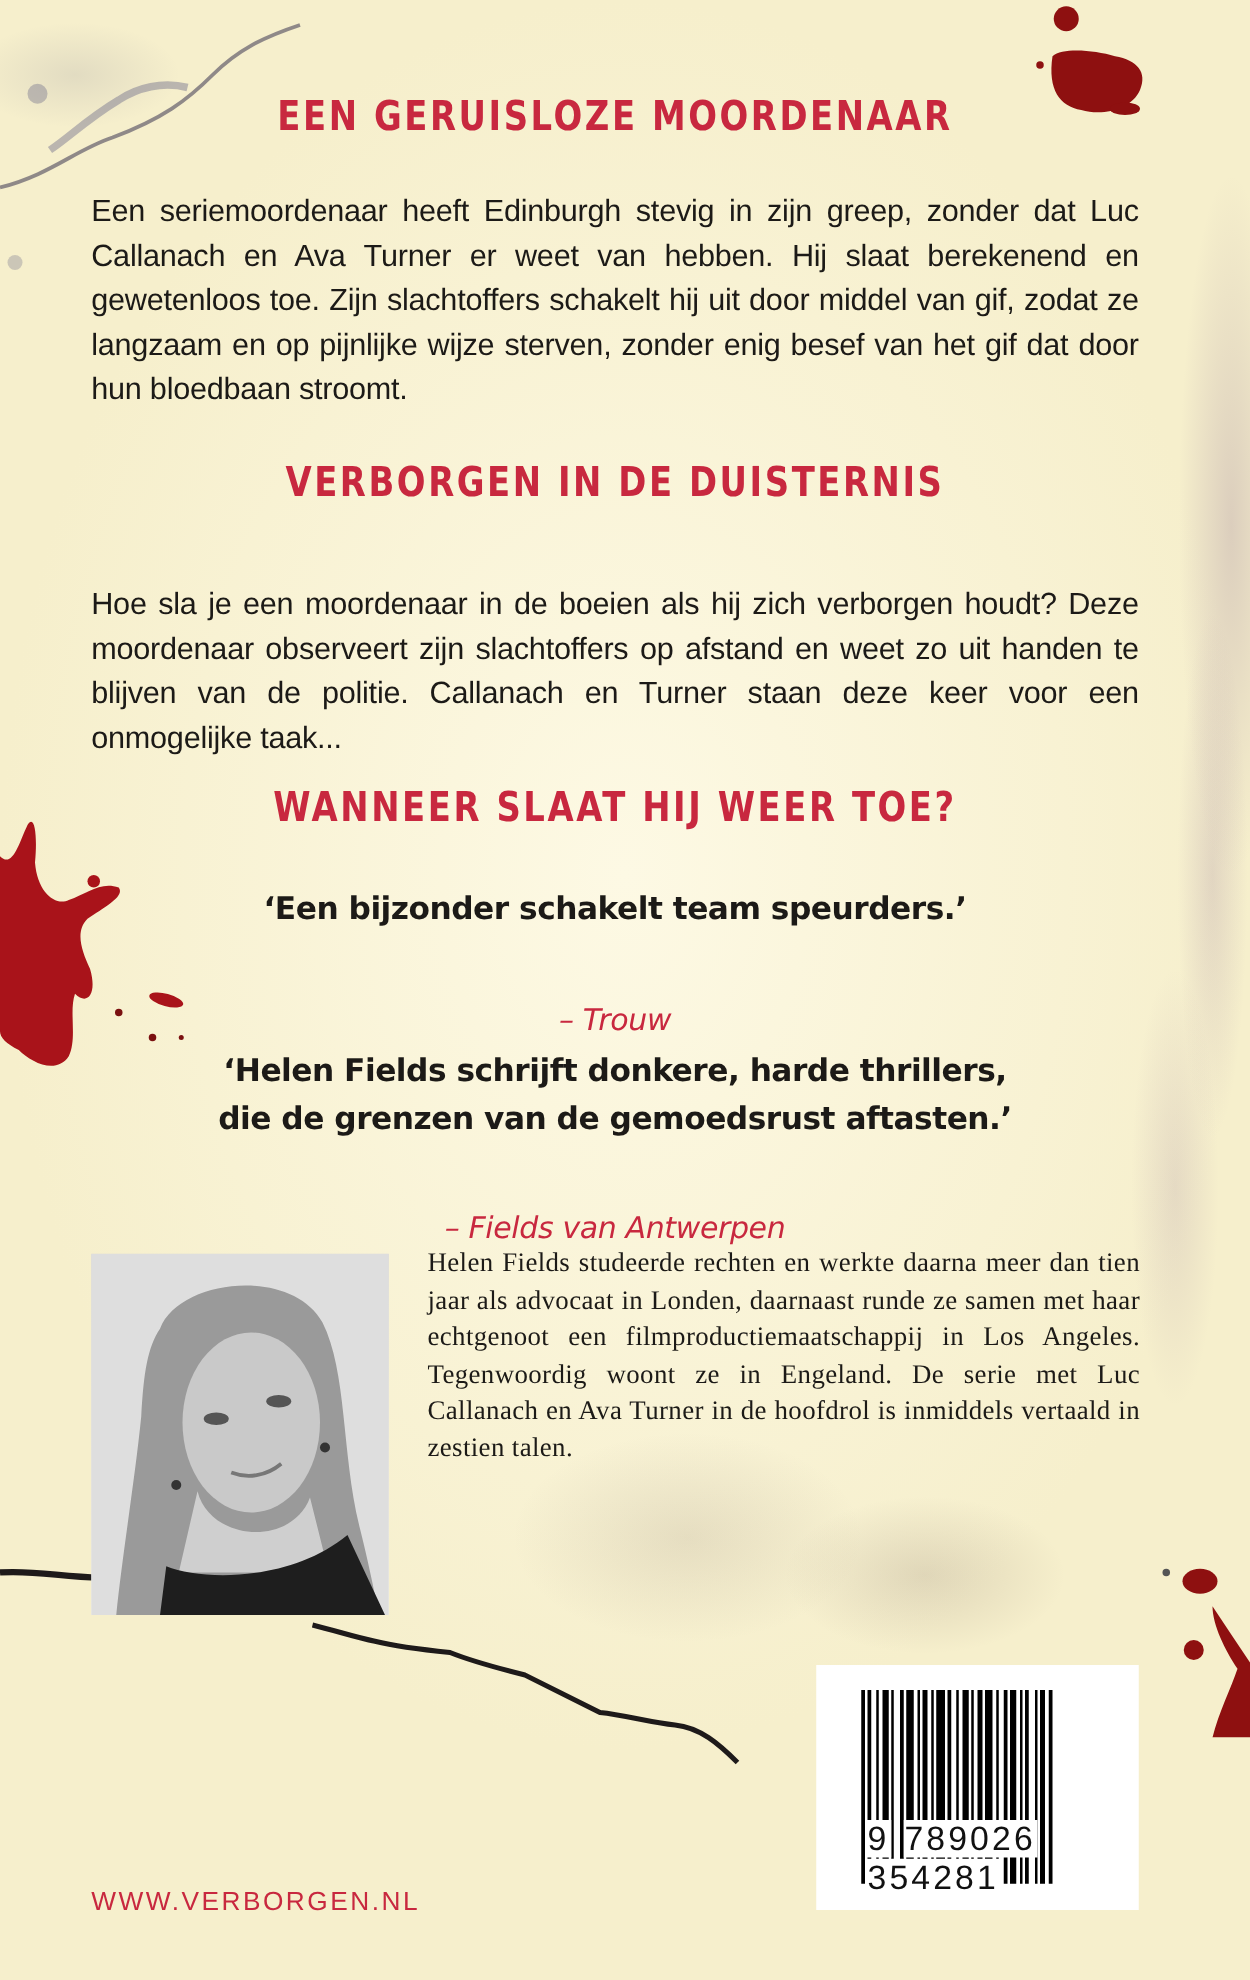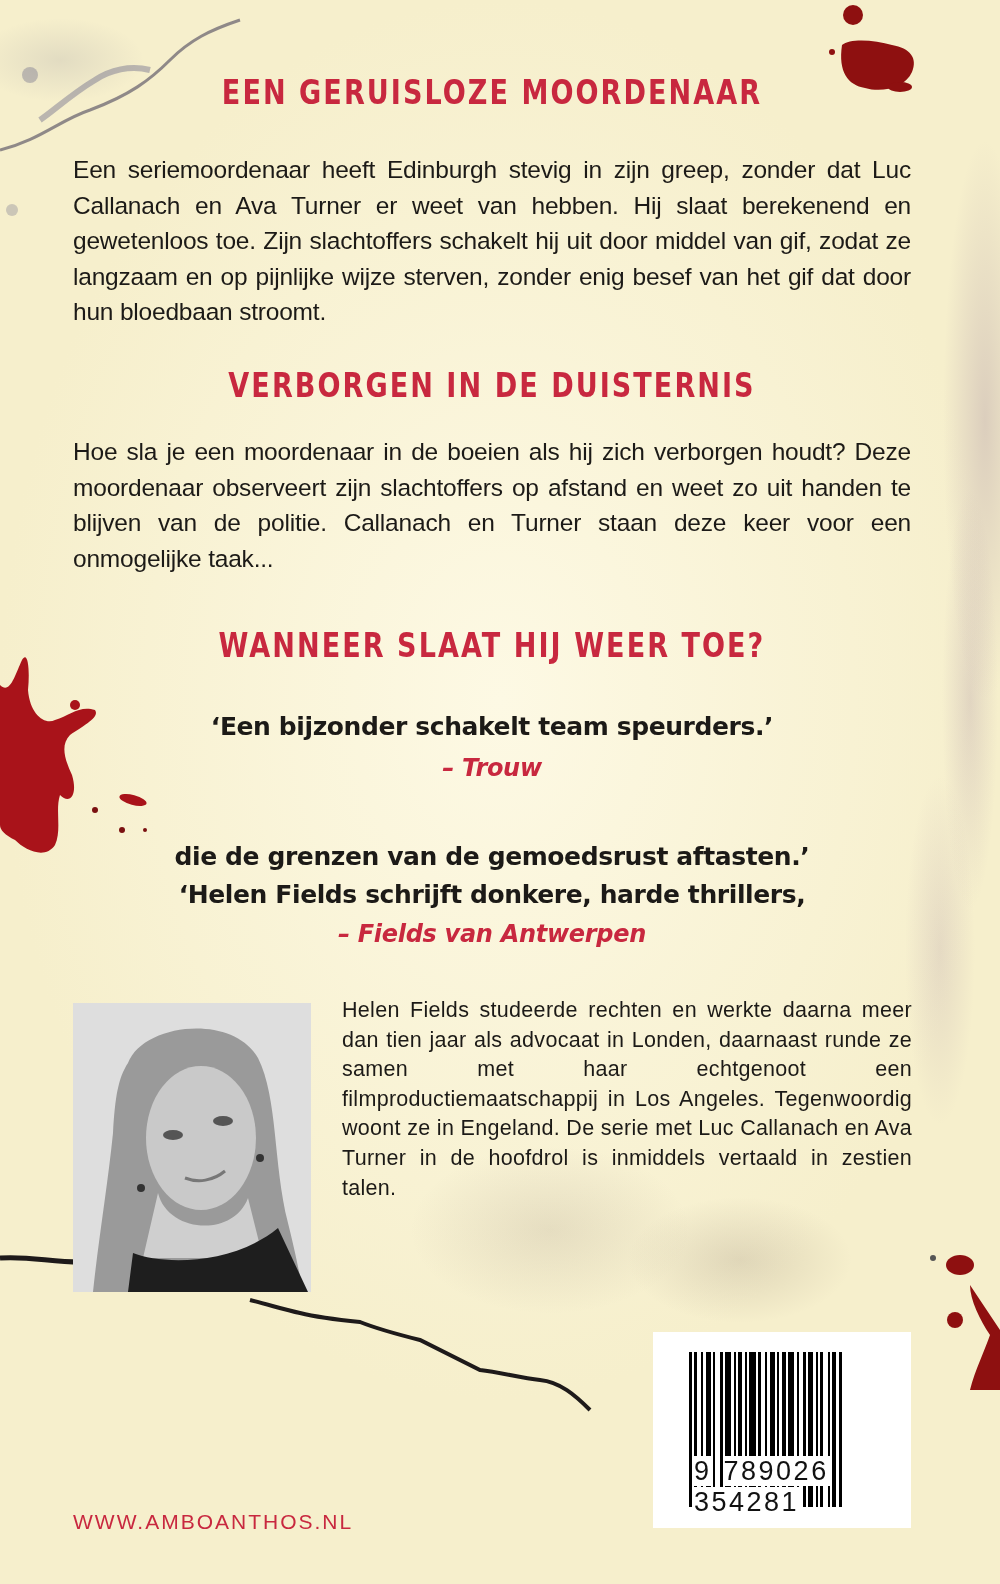--- a/index.html
+++ b/index.html
@@ -79,39 +79,40 @@
     }
     .source {
       position: absolute;
       left: 0;
       width: 838px;
       text-align: center;
       color: #c8283f;
       font-family: "DejaVu Sans", sans-serif;
       font-size: 24px;
       font-style: italic;
-      font-weight: bold;
+      font-weight: normal;
       letter-spacing: -0.3px;
+      margin-top: 48px;
     }
     .photo {
       position: absolute;
       left: 73px;
       top: 1003px;
       width: 238px;
       height: 289px;
       background: linear-gradient(#d9d9d9, #e8e8e8);
       overflow: hidden;
     }
     .bio {
       position: absolute;
       left: 342px;
       top: 996px;
       width: 570px;
       color: #1c1a17;
-      font-family: Liberation Sans, sans-serif;
+      font-family: Liberation Serif, serif;
       font-size: 21.5px;
       line-height: 29.6px;
       text-align: justify;
       letter-spacing: 0.3px;
     }
     .barcode-box {
       position: absolute;
       left: 653px;
       top: 1332px;
       width: 258px;
@@ -194,32 +195,32 @@
   <circle cx="40" cy="90" r="8" fill="#8e1010"></circle>
   <path d="M55,55 C65,70 75,85 85,100 L85,160 L55,160 C60,140 70,120 75,105 C65,90 55,70 55,55Z" fill="#8e1010"></path>
   <circle cx="18" cy="28" r="3" fill="#555"></circle>
 </svg>
 
 <div class="content">
   <div class="heading" style="top:73px">EEN GERUISLOZE MOORDENAAR</div>
   <div class="para" style="top:152px">Een seriemoordenaar heeft Edinburgh stevig in zijn greep, zonder dat Luc Callanach en Ava Turner er weet van hebben. Hij slaat berekenend en gewetenloos toe. Zijn slachtoffers schakelt hij uit door middel van gif, zodat ze langzaam en op pijnlijke wijze sterven, zonder enig besef van het gif dat door hun bloedbaan stroomt.</div>
 
   <div class="heading" style="top:366px">VERBORGEN IN DE DUISTERNIS</div>
-  <div class="para" style="top:434px">Hoe sla je een moordenaar in de boeien als hij zich verborgen houdt? Deze moordenaar observeert zijn slachtoffers op afstand en weet zo uit handen te blijven van de politie. Callanach en Turner staan deze keer voor een onmogelijke taak...</div>
+  <div class="para" style="top:466px">Hoe sla je een moordenaar in de boeien als hij zich verborgen houdt? Deze moordenaar observeert zijn slachtoffers op afstand en weet zo uit handen te blijven van de politie. Callanach en Turner staan deze keer voor een onmogelijke taak...</div>
 
   <div class="heading" style="top:626px">WANNEER SLAAT HIJ WEER TOE?</div>
 
   <div class="quote" style="top:708px">
     <div>‘Een bijzonder schakelt team speurders.’</div>
   </div>
   <div class="source" style="top:754px">– Trouw</div>
 
   <div class="quote" style="top:838px">
+    <div>‘Helen Fields schrijft donkere, harde thrillers,</div>
     <div>die de grenzen van de gemoedsrust aftasten.’</div>
-    <div>‘Helen Fields schrijft donkere, harde thrillers,</div>
   </div>
   <div class="source" style="top:920px">– Fields van Antwerpen</div>
 </div>
 
 <div class="photo">
   <svg width="238" height="289">
     <rect width="238" height="289" fill="#dedede"></rect>
 
     <path d="M55,60 C70,20 160,10 185,55 C205,95 200,160 215,220 C225,260 230,289 230,289 L20,289 C25,240 35,180 40,130 C42,95 45,75 55,60Z" fill="#9a9a9a"></path>
 
@@ -293,13 +294,13 @@
       <div class="gap" style="width:3px"></div>
     <div class="bar" style="width:3px"></div>
   </div>
   <div class="barcode-num">
     <span>9</span>
     <span>789026</span>
     <span>354281</span>
   </div>
 </div>
 
-<div class="website">WWW.AMBOANTHOS.NL</div>
+<div class="website">WWW.VERBORGEN.NL</div>
 
 </body></html>

